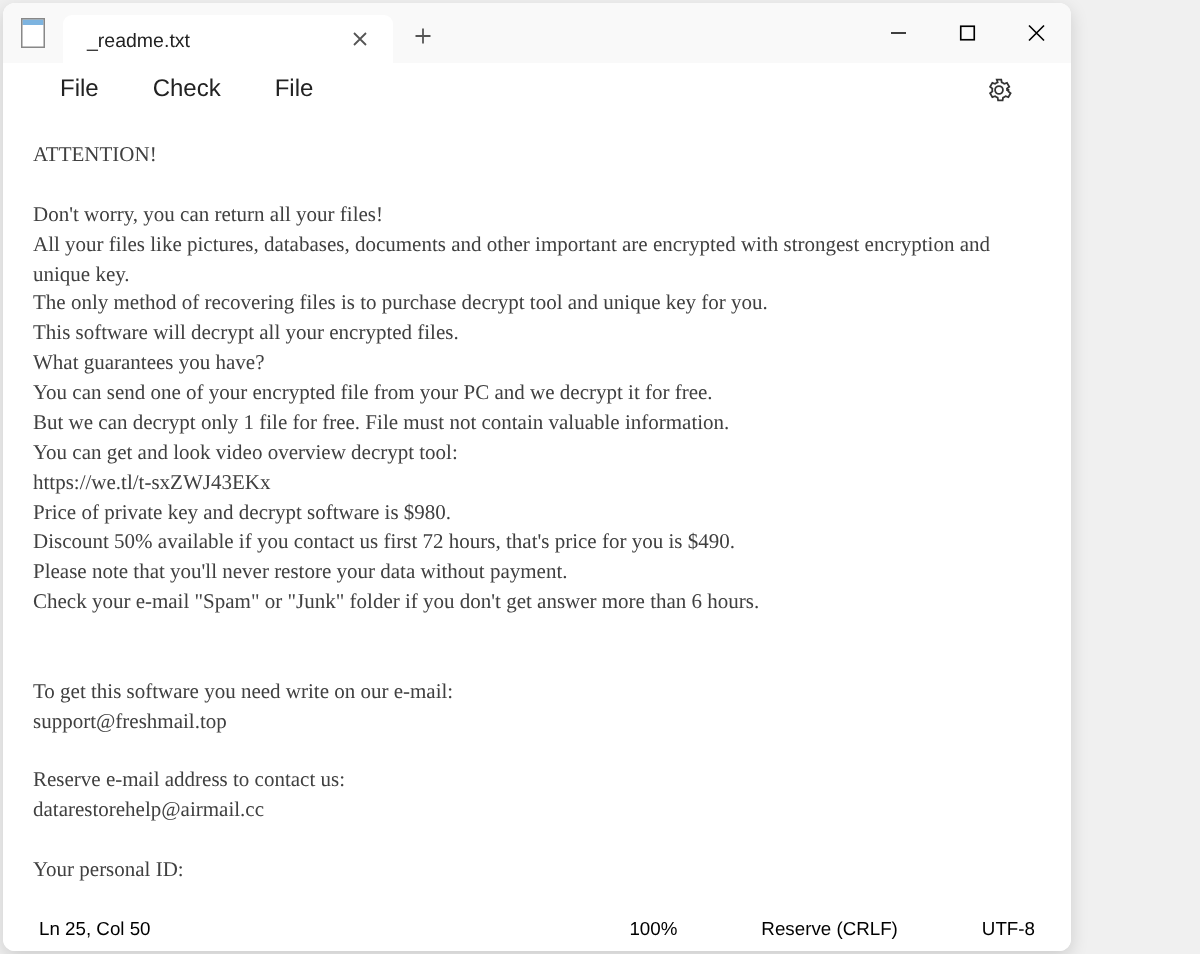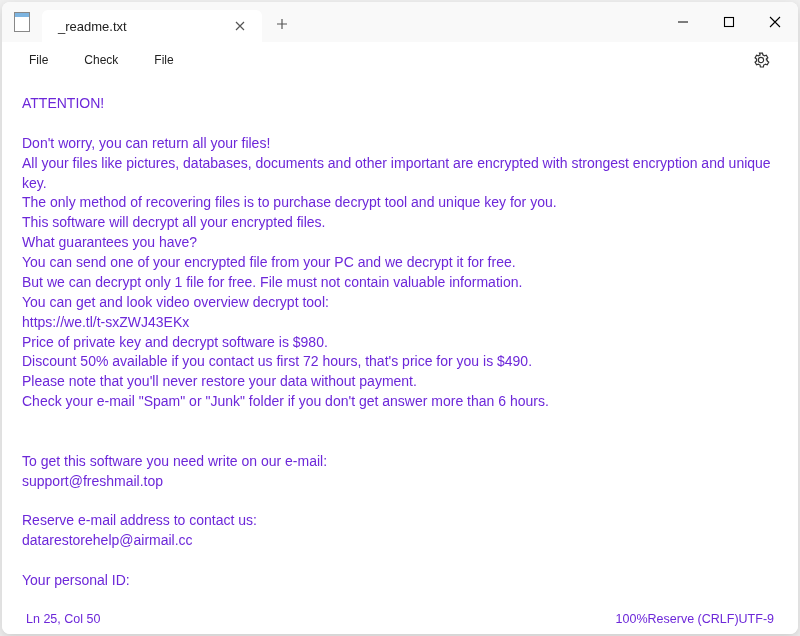--- a/index.html
+++ b/index.html
@@ -8,21 +8,21 @@
       box-sizing: border-box;
     }
     body {
       font-family: "Segoe UI", Tahoma, sans-serif;
       background: #f0f0f0;
       width: 800px;
       height: 636px;
       overflow: hidden;
     }
     .window {
-      width: 796px;
+      width: 712px;
       height: 632px;
       margin: 2px;
       background: #fff;
       border-radius: 8px;
       box-shadow: 0 4px 12px rgba(0,0,0,0.15);
       display: flex;
       flex-direction: column;
       overflow: hidden;
     }
     .titlebar {
@@ -93,24 +93,24 @@
       justify-content: center;
       cursor: pointer;
       font-size: 14px;
       color: #000;
     }
     .win-btn svg { display: block; }
     .menubar {
       height: 36px;
       display: flex;
       align-items: center;
-      padding: 0 23px;
+      padding: 0 34px;
       gap: 28px;
       background: #fff;
-      font-size: 12px;
+      font-size: 16px;
       color: #222;
     }
     .menu-item {
       cursor: pointer;
       padding: 4px 4px;
     }
     .menubar-spacer {
       flex: 1;
     }
     .settings-btn {
@@ -118,49 +118,50 @@
       height: 28px;
       display: flex;
       align-items: center;
       justify-content: center;
       cursor: pointer;
       color: #333;
     }
     .content {
       flex: 1;
       padding: 16px 20px 8px 20px;
-      font-family: Liberation Sans, sans-serif;
+      font-family: Liberation Serif, serif;
       font-size: 14px;
       line-height: 1.42;
       white-space: pre-wrap;
-      color: #6d28d9;
+      color: #404040;
       overflow: hidden;
     }
     .id-blur {
       display: inline-block;
       width: 420px;
       height: 16px;
       vertical-align: middle;
     }
     .statusbar {
       height: 30px;
       display: flex;
       align-items: center;
       padding: 0 24px;
       font-size: 12.5px;
-      color: #6d28d9;
+      color: #000000;
       background: #fff;
     }
     .status-left {
       flex: 0 0 auto;
     }
     .status-spacer {
       flex: 1;
     }
     .status-item {
+      margin-left: 56px;
       text-align: center;
     }
   </style>
 </head>
 <body>
 
 <div class="window">
 
   <div class="titlebar">
     <div class="app-icon"></div>
@@ -233,16 +234,16 @@
 <span>datarestorehelp@airmail.cc</span>
 
 <span>Your personal ID:</span>
 <span class="id-blur"></span></div>
 
   <div class="statusbar">
     <span class="status-left">Ln 25, Col 50</span>
     <div class="status-spacer"></div>
     <span class="status-item">100%</span>
     <span class="status-item">Reserve (CRLF)</span>
-    <span class="status-item">UTF-9</span>
+    <span class="status-item">UTF-8</span>
   </div>
 
 </div>
 
 </body></html>

